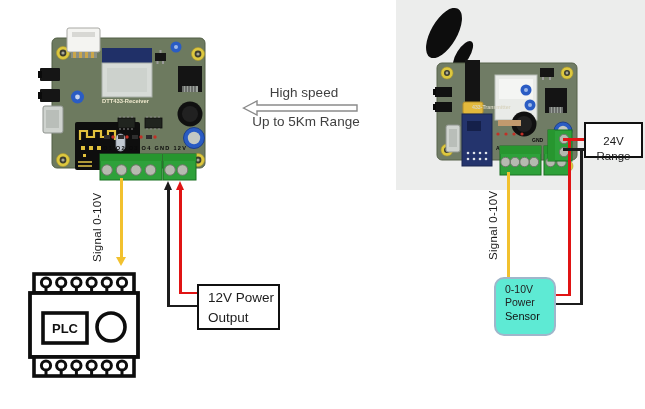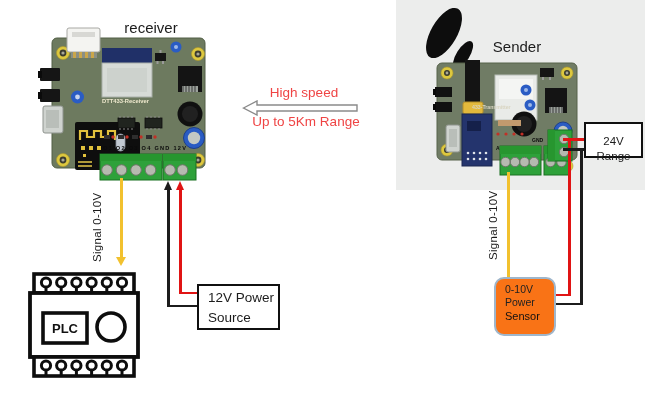--- a/index.html
+++ b/index.html
@@ -1,36 +1,36 @@
 <!DOCTYPE html>
 <html><head>
 <meta charset="utf-8">
 <style>
   html,body{margin:0;padding:0;background:#fff;}
   .canvas{position:relative;width:645px;height:409px;background:#ffffff;overflow:hidden;
           font-family:"Liberation Sans",sans-serif;color:#1c1c1c;}
   .abs{position:absolute;}
   .backdrop{position:absolute;left:396px;top:0;width:249px;height:190px;background:#ecedec;}
   .title{position:absolute;font-size:15px;text-align:center;color:#1c1c1c;}
-  .linktext{position:absolute;font-size:13.5px;text-align:center;color:#ef4444;}
+  .linktext{position:absolute;font-size:13.5px;text-align:center;color:#404040;}
   .wire{position:absolute;}
   .w-y{background:#f2c12e;}
   .w-r{background:#e01414;}
   .w-k{background:#1c1c1c;}
   .arr{position:absolute;width:0;height:0;}
   .arr-down-y{border-left:5px solid transparent;border-right:5px solid transparent;border-top:9px solid #f2c12e;}
   .arr-up-k{border-left:4.5px solid transparent;border-right:4.5px solid transparent;border-bottom:9px solid #1c1c1c;}
   .arr-up-r{border-left:4.5px solid transparent;border-right:4.5px solid transparent;border-bottom:9px solid #e01414;}
   .vtext{position:absolute;writing-mode:vertical-rl;transform:rotate(180deg);
          font-size:11.5px;letter-spacing:.3px;color:#1a1a1a;line-height:1;}
   .box12{position:absolute;left:197px;top:284px;width:83px;height:46px;background:#fff;
          border:2.5px solid #101010;font-size:13.5px;line-height:1.45;padding:2px 0 11px 9px;box-sizing:border-box;}
   .box24{position:absolute;left:584px;top:122px;width:59px;height:36px;background:#fff;
          border:2px solid #101010;font-size:11.5px;line-height:1.3;text-align:center;padding-top:10px;box-sizing:border-box;}
-  .sensor{position:absolute;left:494px;top:277px;width:62px;height:59px;background:#f97316;
+  .sensor{position:absolute;left:494px;top:277px;width:62px;height:59px;background:#5eead4;
           border:2px solid #9fb6cb;border-radius:10px;padding:4px 0 0 9px;box-sizing:border-box;}
   .sensor .s1,.sensor .s2{font-size:10.5px;line-height:1.25;color:#222;}
   .sensor .s3{font-size:11px;margin-top:1px;color:#111;}
 </style>
 </head>
 <body>
 
 <div class="canvas">
 
   <div class="backdrop"></div>
@@ -163,36 +163,35 @@
       <circle cx="71.5" cy="144" r="5.3" fill="#b6bab0" stroke="#70756a" stroke-width="1"></circle>
       <circle cx="86" cy="144" r="5.3" fill="#b6bab0" stroke="#70756a" stroke-width="1"></circle>
       <circle cx="100.5" cy="144" r="5.3" fill="#b6bab0" stroke="#70756a" stroke-width="1"></circle>
       <rect x="113" y="128" width="33" height="26" fill="#2ea13a" stroke="#187021" stroke-width="1"></rect>
       <rect x="113" y="128" width="33" height="7" fill="#27962f"></rect>
       <circle cx="120" cy="144" r="5.3" fill="#b6bab0" stroke="#70756a" stroke-width="1"></circle>
       <circle cx="132.5" cy="144" r="5.3" fill="#b6bab0" stroke="#70756a" stroke-width="1"></circle>
     </g>
   </svg>
 
-  <div class="title" style="left:109px;top:19px;width:84px;">receiver</div>
 
   <div class="wire w-y" style="left:119.5px;top:178px;width:3px;height:80px;"></div>
   <div class="arr arr-down-y" style="left:116px;top:257px;"></div>
   <div class="vtext" style="left:92px;top:190px;height:72px;">Signal 0-10V</div>
 
   <div class="arr arr-up-k" style="left:163.5px;top:181px;"></div>
   <div class="wire w-k" style="left:166.5px;top:189px;width:3px;height:118px;"></div>
   <div class="wire w-k" style="left:166.5px;top:304.5px;width:33px;height:2.8px;"></div>
   <div class="arr arr-up-r" style="left:175.5px;top:181px;"></div>
   <div class="wire w-r" style="left:178.5px;top:189px;width:3px;height:105px;"></div>
   <div class="wire w-r" style="left:178.5px;top:291.5px;width:21px;height:2.8px;"></div>
 
   <div class="box12">
     <div>12V Power</div>
-    <div>Source</div>
+    <div>Output</div>
   </div>
 
   <svg class="abs" style="left:28px;top:268px;" width="112" height="116" viewBox="0 0 112 116">
     <g stroke="#0d0d0d" fill="#ffffff">
       <rect x="6" y="6" width="100" height="19" stroke-width="3.6"></rect>
       <rect x="2" y="25" width="108" height="64" stroke-width="3.8"></rect>
       <rect x="6" y="89" width="100" height="19" stroke-width="3.6"></rect>
       <g stroke-width="3">
         <circle cx="18" cy="14.5" r="4.6"></circle>
           <line x1="18" y1="19.5" x2="18" y2="25"></line>
@@ -340,21 +339,20 @@
       <circle cx="141.5" cy="159" r="4.7" fill="#b6bab0" stroke="#70756a" stroke-width="1"></circle>
     </g>
     <g>
       <rect x="128" y="127" width="24" height="31" fill="#2ea13a" stroke="#187021" stroke-width="1"></rect>
       <rect x="128" y="127" width="7" height="31" fill="#27962f"></rect>
       <circle cx="144" cy="136" r="4.7" fill="#b6bab0" stroke="#70756a" stroke-width="1"></circle>
       <circle cx="144" cy="149" r="4.7" fill="#b6bab0" stroke="#70756a" stroke-width="1"></circle>
     </g>
   </svg>
 
-  <div class="title" style="left:473px;top:38px;width:88px;">Sender</div>
 
   <div class="wire w-y" style="left:507px;top:172px;width:3px;height:105px;"></div>
   <div class="vtext" style="left:488px;top:188px;height:72px;">Signal 0-10V</div>
 
   <div class="wire w-r" style="left:563px;top:138px;width:22px;height:2.5px;"></div>
   <div class="wire w-r" style="left:568px;top:138px;width:2.5px;height:158px;"></div>
   <div class="wire w-r" style="left:554px;top:293.5px;width:16.5px;height:2.5px;"></div>
   <div class="wire w-k" style="left:563px;top:148px;width:22px;height:2.5px;"></div>
   <div class="wire w-k" style="left:580px;top:148px;width:2.5px;height:157px;"></div>
   <div class="wire w-k" style="left:554px;top:302.5px;width:28.5px;height:2.5px;"></div>

